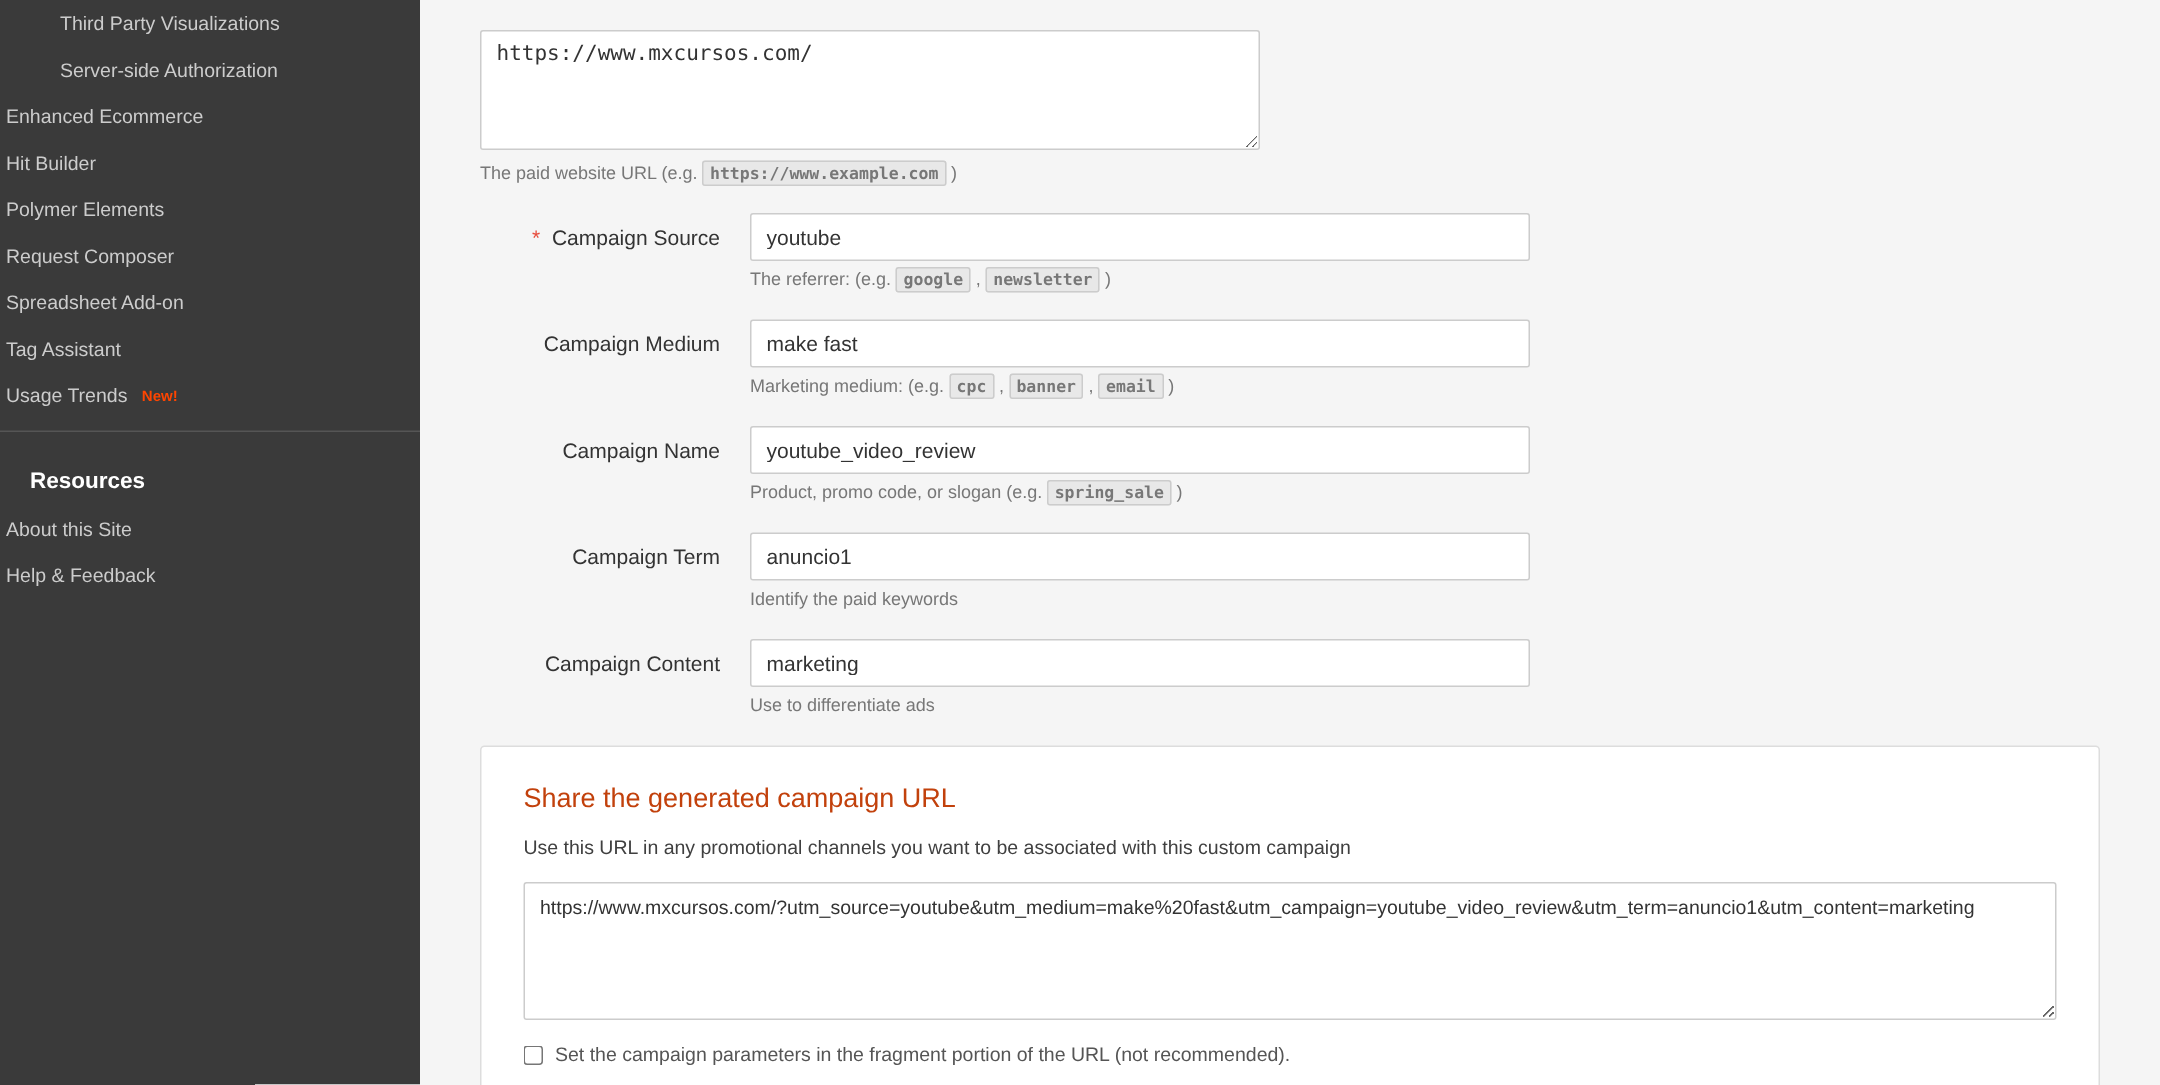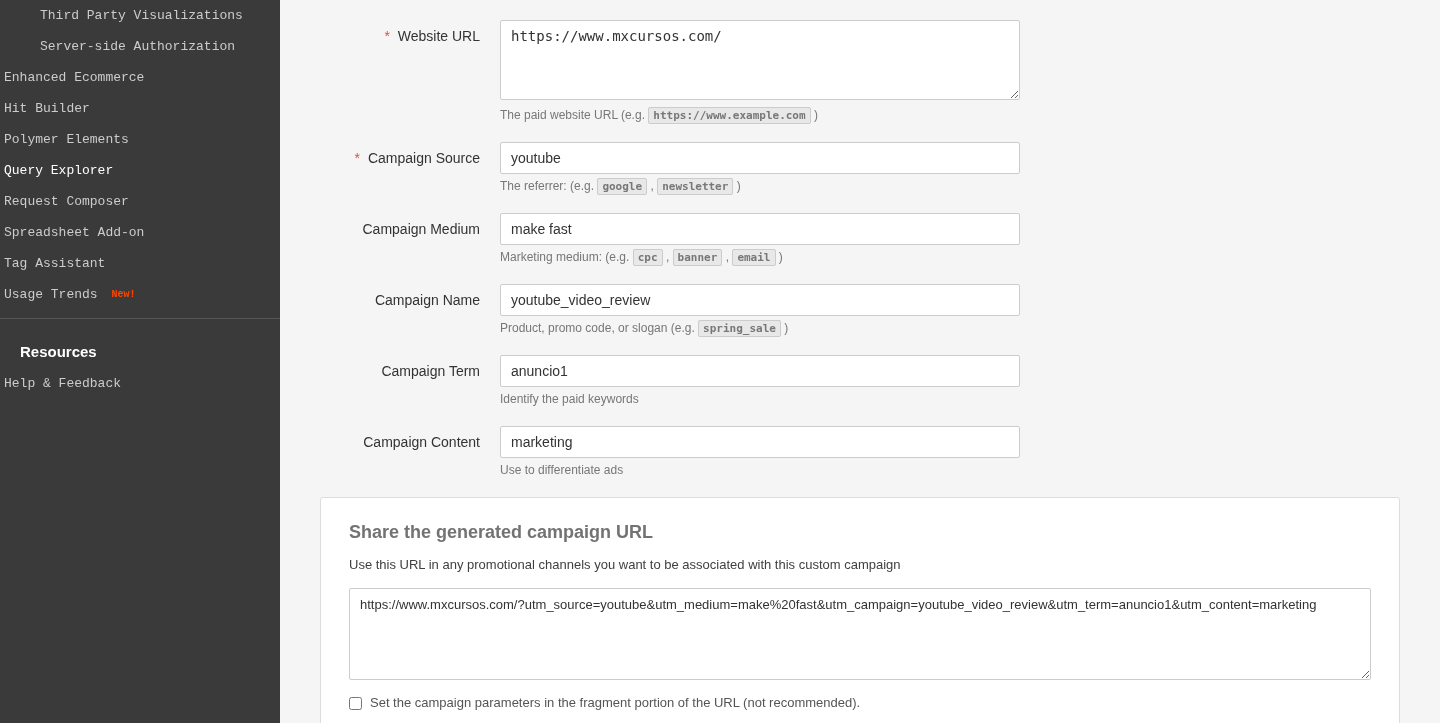--- a/index.html
+++ b/index.html
@@ -13,21 +13,20 @@
       color: #ccc;
       height: 100%;
       overflow-y: auto;
       padding-top: 0;
     }
     .sidebar-item {
       padding: 8px 16px 8px 4px;
       cursor: pointer;
       font-size: 13px;
       color: #ccc;
-      font-family: Liberation Mono, monospace;
     }
     .sidebar-item.sub {
       padding-left: 40px;
       font-size: 13px;
     }
     .sidebar-item.active {
       color: #fff;
     }
     .sidebar-section-title {
       padding: 16px 16px 8px 20px;
@@ -112,22 +111,22 @@
     
     .share-box {
       background: #fff;
       border: 1px solid #ddd;
       border-radius: 3px;
       padding: 24px 28px;
       margin-top: 10px;
     }
     .share-box h3 {
       font-size: 18px;
-      font-weight: bold;
-      color: #737373;
+      font-weight: normal;
+      color: #c2410c;
       margin-bottom: 14px;
     }
     .share-box p {
       font-size: 13px;
       color: #404040;
       margin-bottom: 16px;
     }
     .share-box textarea {
       width: 100%;
       height: 92px;
@@ -184,52 +183,48 @@
   </div>
   <div class="sidebar-item">
     <span>Enhanced Ecommerce</span>
   </div>
   <div class="sidebar-item">
     <span>Hit Builder</span>
   </div>
   <div class="sidebar-item">
     <span>Polymer Elements</span>
   </div>
-  <div class="sidebar-item active">
-    <span>Query Explorer</span>
-  </div>
   <div class="sidebar-item">
     <span>Request Composer</span>
   </div>
   <div class="sidebar-item">
     <span>Spreadsheet Add-on</span>
   </div>
   <div class="sidebar-item">
     <span>Tag Assistant</span>
   </div>
   <div class="sidebar-item">
     <span>Usage Trends</span>
     <span class="badge-new">New!</span>
   </div>
 
   <hr class="sidebar-divider">
 
   <div class="sidebar-section-title">Resources</div>
   <div class="sidebar-item">
+    <span>About this Site</span>
+  </div>
+  <div class="sidebar-item">
     <span>Help &amp; Feedback</span>
   </div>
 </nav>
 
 <main class="main">
 
   <div class="form-row">
-    <div class="form-label">
-      <span class="required">*</span>
-      <span>Website URL</span>
-    </div>
     <div class="form-field">
       <textarea value="https://www.mxcursos.com/" style="">https://www.mxcursos.com/</textarea>
       <div class="help-text">
         <span>The paid website URL (e.g. </span><code>https://www.example.com</code><span> )</span>
       </div>
     </div>
   </div>
 
   <div class="form-row">
     <div class="form-label">

